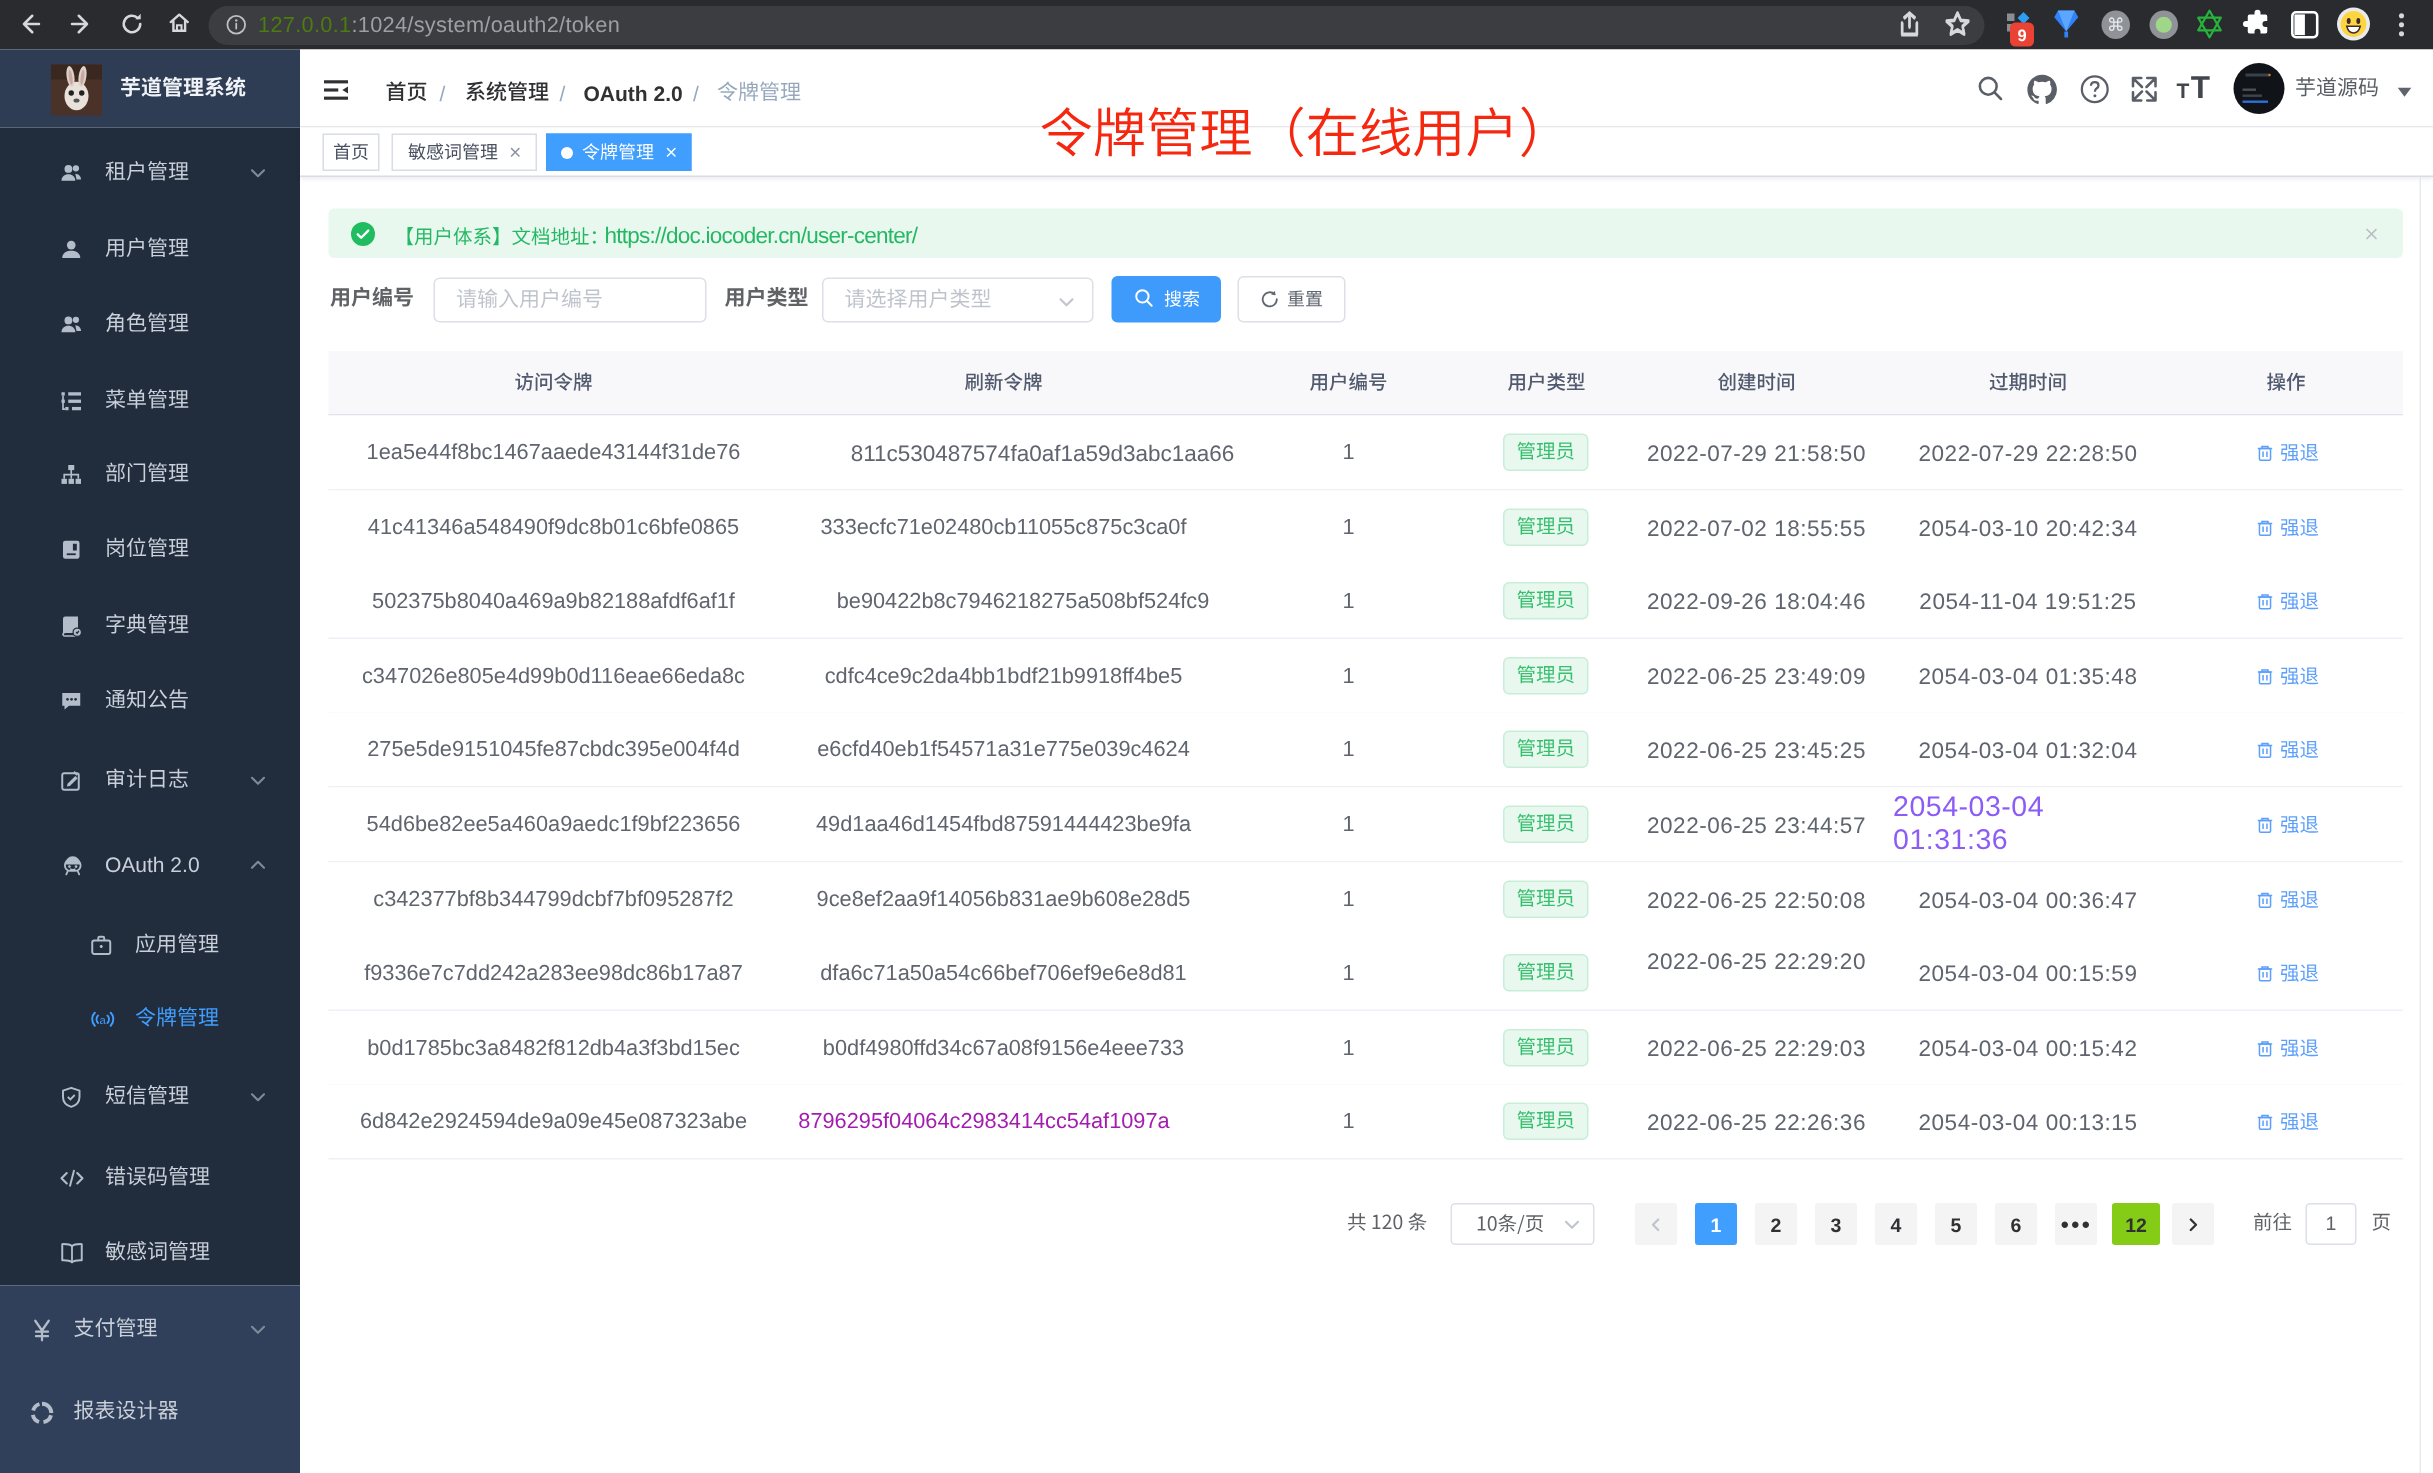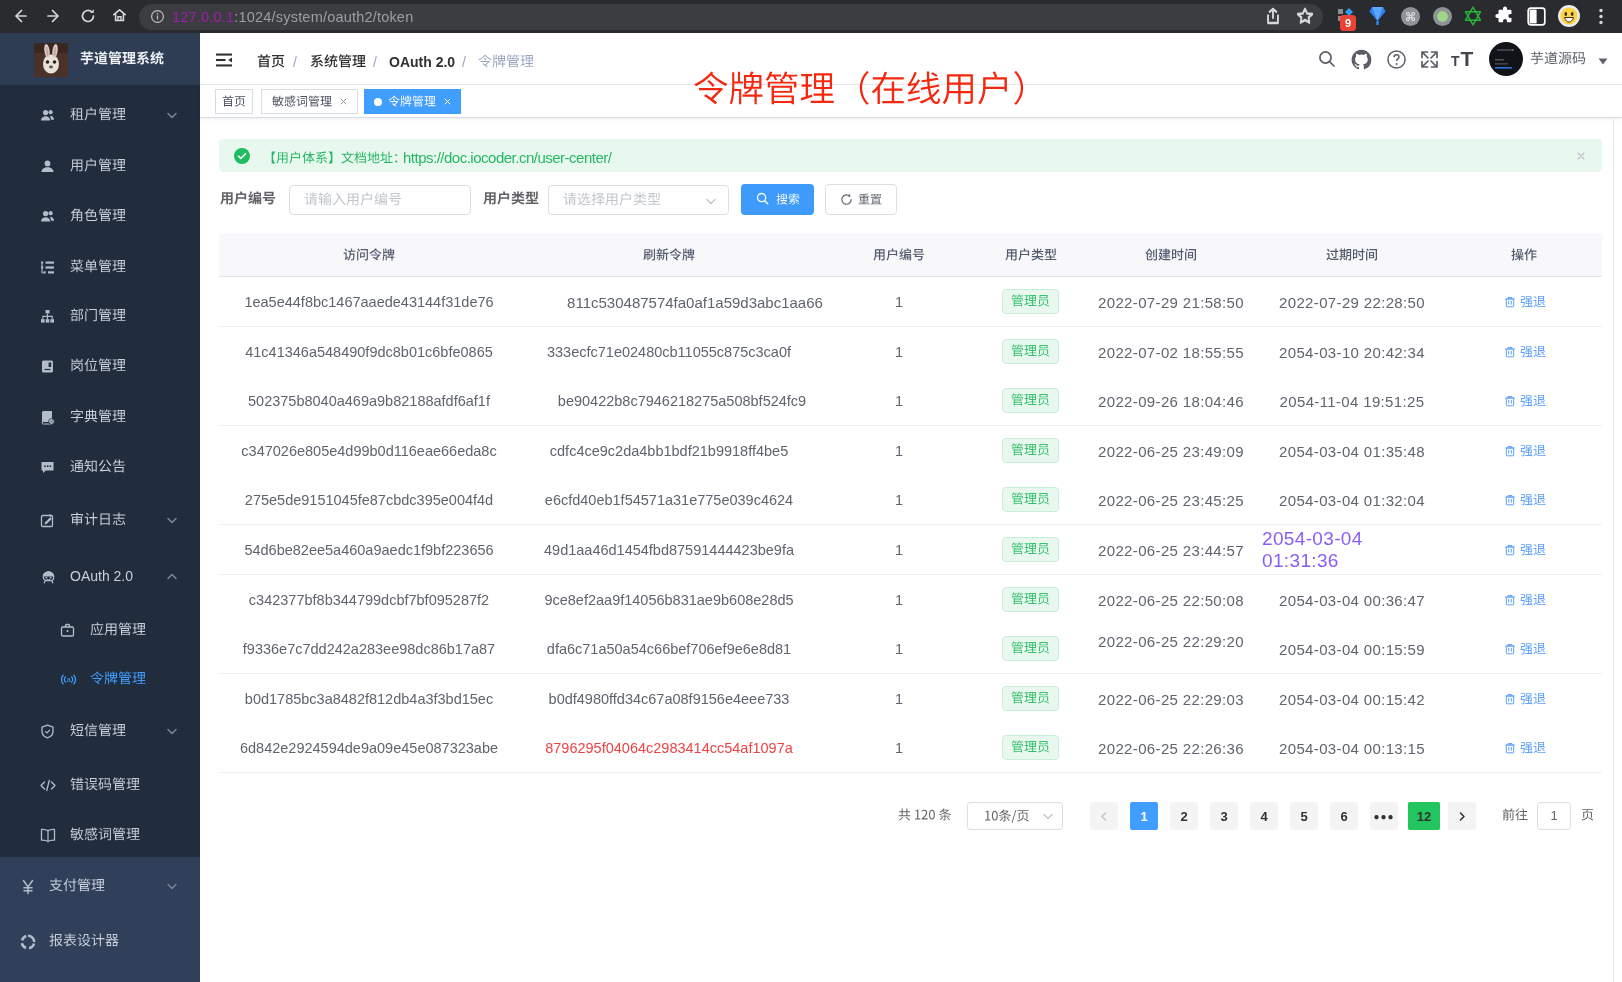--- a/index.html
+++ b/index.html
@@ -36,21 +36,21 @@
   </div>
 <div class="abs" style="left:139px;top:4px;width:1184px;height:26px;background:#3c3d40;border-radius:13px"></div>
 <div class="abs" style="left:150px;top:9px">
     <svg width="15" height="15" viewBox="0 0 15 15">
       <circle cx="7.5" cy="7.5" r="5.9" stroke="#bdbfc3" stroke-width="1.2" fill="none"></circle>
       <path d="M7.5 6.8v3.2" stroke="#bdbfc3" stroke-width="1.2" stroke-linecap="round"></path>
       <circle cx="7.5" cy="4.6" r="0.8" fill="#bdbfc3"></circle>
     </svg>
   </div>
 <div class="abs flexc" style="left:172px;top:4px;height:26px;font-size:14.5px;letter-spacing:.2px">
-    <span style="color:#a21caf">127.0.0.1</span>
+    <span style="color:#4d7c0f">127.0.0.1</span>
     <span style="color:#9d9fa4">:1024/system/oauth2/token</span>
   </div>
 <div class="abs" style="left:1264px;top:8px">
     <svg width="18" height="18" viewBox="0 0 18 18">
       <path d="M9 1.5v9" stroke="#d6d8db" stroke-width="1.5" stroke-linecap="round"></path>
       <path d="M5.8 4.3 9 1.2l3.2 3.1" stroke="#d6d8db" stroke-width="1.5" fill="none" stroke-linecap="round" stroke-linejoin="round"></path>
       <path d="M4.2 7.5v8h9.6v-8" stroke="#d6d8db" stroke-width="1.5" fill="none" stroke-linecap="round"></path>
     </svg>
   </div>
 <div class="abs" style="left:1295px;top:7px">
@@ -949,21 +949,21 @@
       <rect x="2.3" y="3" width="7.4" height="7.8" rx="0.8" stroke="#5c9ffc" stroke-width="1" fill="none"></rect>
       <path d="M4.7 5v3.6M7.3 5v3.6" stroke="#5c9ffc" stroke-width="1"></path>
     </svg>
     <svg width="26" height="13" viewBox="0 -10.4 26 13">
       <path transform="translate(0.0,0) scale(0.01300,-0.01300)" d="M517 723H807V600H517ZM448 787V537H628V447H427V178H628V32L381 18L392 -55C519 -46 698 -33 871 -19C884 -44 894 -68 900 -88L965 -59C944 1 891 92 839 160L778 134C797 107 817 77 836 46L699 37V178H906V447H699V537H879V787ZM493 384H628V241H493ZM699 384H837V241H699ZM85 564C77 469 62 344 47 267H91L287 266C275 92 262 23 243 4C234 -6 225 -7 209 -7C192 -7 148 -6 103 -2C115 -21 123 -51 124 -72C170 -75 216 -75 240 -73C269 -71 288 -64 305 -43C333 -13 348 74 361 302C363 312 364 335 364 335H127C133 384 140 441 146 495H368V787H58V718H298V564Z" fill="#5c9ffc"></path>
       <path transform="translate(13.0,0) scale(0.01300,-0.01300)" d="M80 760C135 711 199 641 227 595L288 640C257 686 191 753 138 800ZM780 580V483H467V580ZM780 639H467V733H780ZM384 83C404 96 435 107 644 166C642 180 640 209 641 229L467 184V420H853V795H391V216C391 174 367 154 350 145C362 131 379 101 384 83ZM560 350C667 273 796 160 856 86L912 130C878 170 825 219 767 267C821 298 882 339 933 378L873 422C835 388 773 341 719 306C683 336 646 364 611 388ZM259 484H52V414H188V105C143 88 92 48 41 -2L87 -64C141 -3 193 50 229 50C252 50 284 21 326 -3C395 -43 482 -53 600 -53C696 -53 871 -47 943 -43C945 -22 956 13 964 32C867 21 718 14 602 14C493 14 407 21 342 56C304 78 281 97 259 107Z" fill="#5c9ffc"></path>
     </svg>
   </div>
 <div class="abs" style="left:219px;top:723px;width:1383px;height:50px;background:#fff;border-bottom:1px solid #eef0f5"></div>
 <div class="abs flexc" style="left:219px;top:723px;width:300px;height:50px;justify-content:center;color:#5f646e;font-size:14.5px">6d842e2924594de9a09e45e087323abe</div>
-<div class="abs flexc" style="left:519px;top:723px;width:300px;height:50px;justify-content:center;color:#ef4444;font-size:14.5px">8796295f04064c2983414cc54af1097a</div>
+<div class="abs flexc" style="left:506px;top:723px;width:300px;height:50px;justify-content:center;color:#a21caf;font-size:14.5px">8796295f04064c2983414cc54af1097a</div>
 <div class="abs flexc" style="left:819px;top:723px;width:160px;height:50px;justify-content:center;color:#5f646e;font-size:14.5px">1</div>
 <div class="abs flexc" style="left:1083px;top:723px;width:176px;height:50px;justify-content:center;color:#5f646e;font-size:15px;letter-spacing:0.35px">2022-06-25 22:26:36</div>
 <div class="abs flexc" style="left:1262px;top:723px;width:180px;height:50px;justify-content:center;color:#5f646e;font-size:15px;letter-spacing:0.35px">2054-03-04 00:13:15</div>
 <div class="abs flexc" style="left:1002px;top:735px;width:57px;height:25px;background:#e8f8ee;border:1px solid #c7eed6;border-radius:4px;justify-content:center">
     <svg width="39" height="13" viewBox="0 -10.4 39 13">
       <path transform="translate(0.0,0) scale(0.01300,-0.01300)" d="M211 438V-81H287V-47H771V-79H845V168H287V237H792V438ZM771 12H287V109H771ZM440 623C451 603 462 580 471 559H101V394H174V500H839V394H915V559H548C539 584 522 614 507 637ZM287 380H719V294H287ZM167 844C142 757 98 672 43 616C62 607 93 590 108 580C137 613 164 656 189 703H258C280 666 302 621 311 592L375 614C367 638 350 672 331 703H484V758H214C224 782 233 806 240 830ZM590 842C572 769 537 699 492 651C510 642 541 626 554 616C575 640 595 669 612 702H683C713 665 742 618 755 589L816 616C805 640 784 672 761 702H940V758H638C648 781 656 805 663 829Z" fill="#35bf6e"></path>
       <path transform="translate(13.0,0) scale(0.01300,-0.01300)" d="M476 540H629V411H476ZM694 540H847V411H694ZM476 728H629V601H476ZM694 728H847V601H694ZM318 22V-47H967V22H700V160H933V228H700V346H919V794H407V346H623V228H395V160H623V22ZM35 100 54 24C142 53 257 92 365 128L352 201L242 164V413H343V483H242V702H358V772H46V702H170V483H56V413H170V141C119 125 73 111 35 100Z" fill="#35bf6e"></path>
       <path transform="translate(26.0,0) scale(0.01300,-0.01300)" d="M268 730H735V616H268ZM190 795V551H817V795ZM455 327V235C455 156 427 49 66 -22C83 -38 106 -67 115 -84C489 0 535 129 535 234V327ZM529 65C651 23 815 -42 898 -84L936 -20C850 21 685 82 566 120ZM155 461V92H232V391H776V99H856V461Z" fill="#35bf6e"></path>
     </svg>
   </div>
@@ -1009,21 +1009,21 @@
   </div>
 <div class="abs flexc" style="left:1130px;top:802px;width:28px;height:28px;background:#409eff;border-radius:2px;justify-content:center;color:#fff;font-size:13px;font-weight:bold">1</div>
 <div class="abs flexc" style="left:1170px;top:802px;width:28px;height:28px;background:#f4f4f5;border-radius:2px;justify-content:center;color:#303133;font-size:13px;font-weight:bold">2</div>
 <div class="abs flexc" style="left:1210px;top:802px;width:28px;height:28px;background:#f4f4f5;border-radius:2px;justify-content:center;color:#303133;font-size:13px;font-weight:bold">3</div>
 <div class="abs flexc" style="left:1250px;top:802px;width:28px;height:28px;background:#f4f4f5;border-radius:2px;justify-content:center;color:#303133;font-size:13px;font-weight:bold">4</div>
 <div class="abs flexc" style="left:1290px;top:802px;width:28px;height:28px;background:#f4f4f5;border-radius:2px;justify-content:center;color:#303133;font-size:13px;font-weight:bold">5</div>
 <div class="abs flexc" style="left:1330px;top:802px;width:28px;height:28px;background:#f4f4f5;border-radius:2px;justify-content:center;color:#303133;font-size:13px;font-weight:bold">6</div>
 <div class="abs flexc" style="left:1370px;top:802px;width:28px;height:28px;background:#f4f4f5;border-radius:2px;justify-content:center;color:#303133;font-size:13px;font-weight:bold">
     <span style="font-size:10px;letter-spacing:1px">●●●</span>
   </div>
-<div class="abs flexc" style="left:1408px;top:802px;width:32px;height:28px;background:#22c55e;border-radius:2px;justify-content:center;color:#303133;font-size:13px;font-weight:bold">12</div>
+<div class="abs flexc" style="left:1408px;top:802px;width:32px;height:28px;background:#84cc16;border-radius:2px;justify-content:center;color:#303133;font-size:13px;font-weight:bold">12</div>
 <div class="abs flexc" style="left:1448px;top:802px;width:28px;height:28px;background:#f4f4f5;border-radius:2px;justify-content:center;color:#303133;font-size:13px;font-weight:bold">
     <svg width="12" height="11" viewBox="0 0 12 11">
       <path d="M4.5 2 8 5.5 4.5 9" stroke="#303133" stroke-width="1.5" fill="none" stroke-linecap="round" stroke-linejoin="round"></path>
     </svg>
   </div>
 <div class="abs" style="left:1502px;top:809px">
     <svg width="26" height="13" viewBox="0 -10.4 26 13">
       <path transform="translate(0.0,0) scale(0.01300,-0.01300)" d="M604 514V104H674V514ZM807 544V14C807 -1 802 -5 786 -5C769 -6 715 -6 654 -4C665 -24 677 -56 681 -76C758 -77 809 -75 839 -63C870 -51 881 -30 881 13V544ZM723 845C701 796 663 730 629 682H329L378 700C359 740 316 799 278 841L208 816C244 775 281 721 300 682H53V613H947V682H714C743 723 775 773 803 819ZM409 301V200H187V301ZM409 360H187V459H409ZM116 523V-75H187V141H409V7C409 -6 405 -10 391 -10C378 -11 332 -11 281 -9C291 -28 302 -57 307 -76C374 -76 419 -75 446 -63C474 -52 482 -32 482 6V523Z" fill="#606266"></path>
       <path transform="translate(13.0,0) scale(0.01300,-0.01300)" d="M249 838C207 767 121 683 44 632C56 617 76 587 84 570C171 630 263 724 320 810ZM548 819C582 767 617 697 631 653L704 682C689 726 651 793 616 844ZM269 615C213 512 120 409 31 343C44 325 65 286 72 269C107 298 142 333 177 371V-80H254V464C285 505 313 547 336 589ZM349 649V578H603V352H385V281H603V23H320V-49H958V23H681V281H900V352H681V578H932V649Z" fill="#606266"></path>
     </svg>

